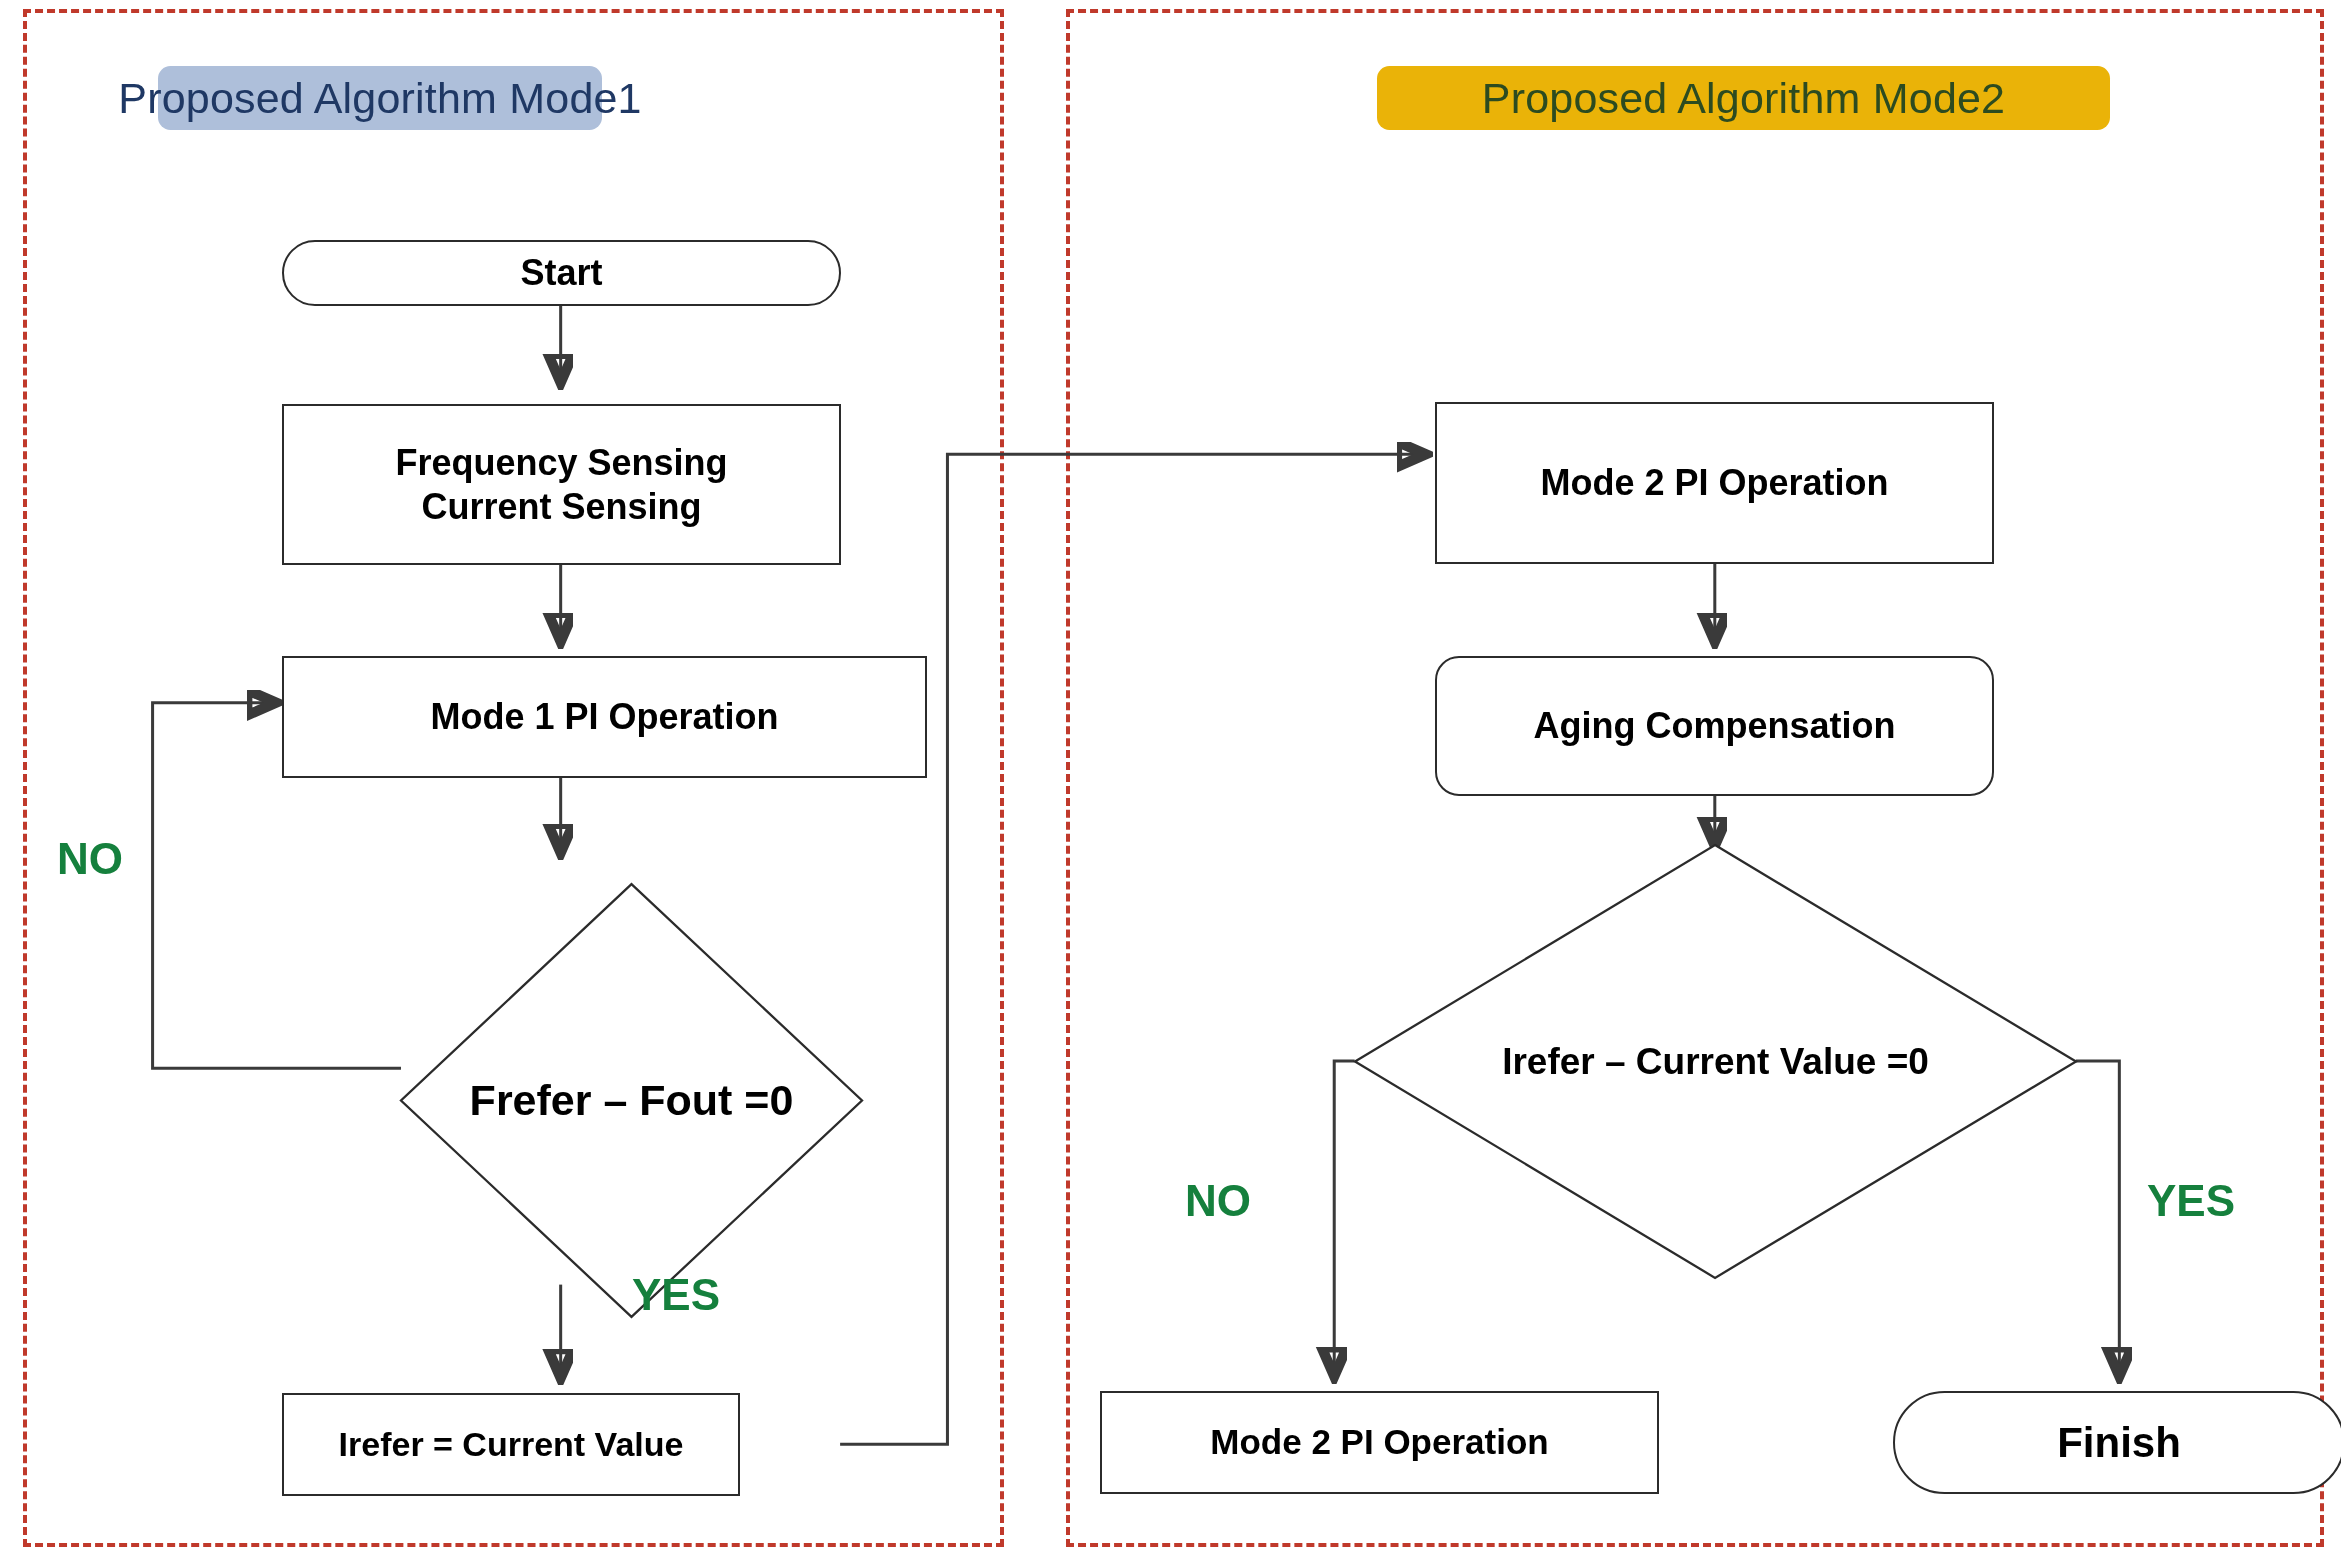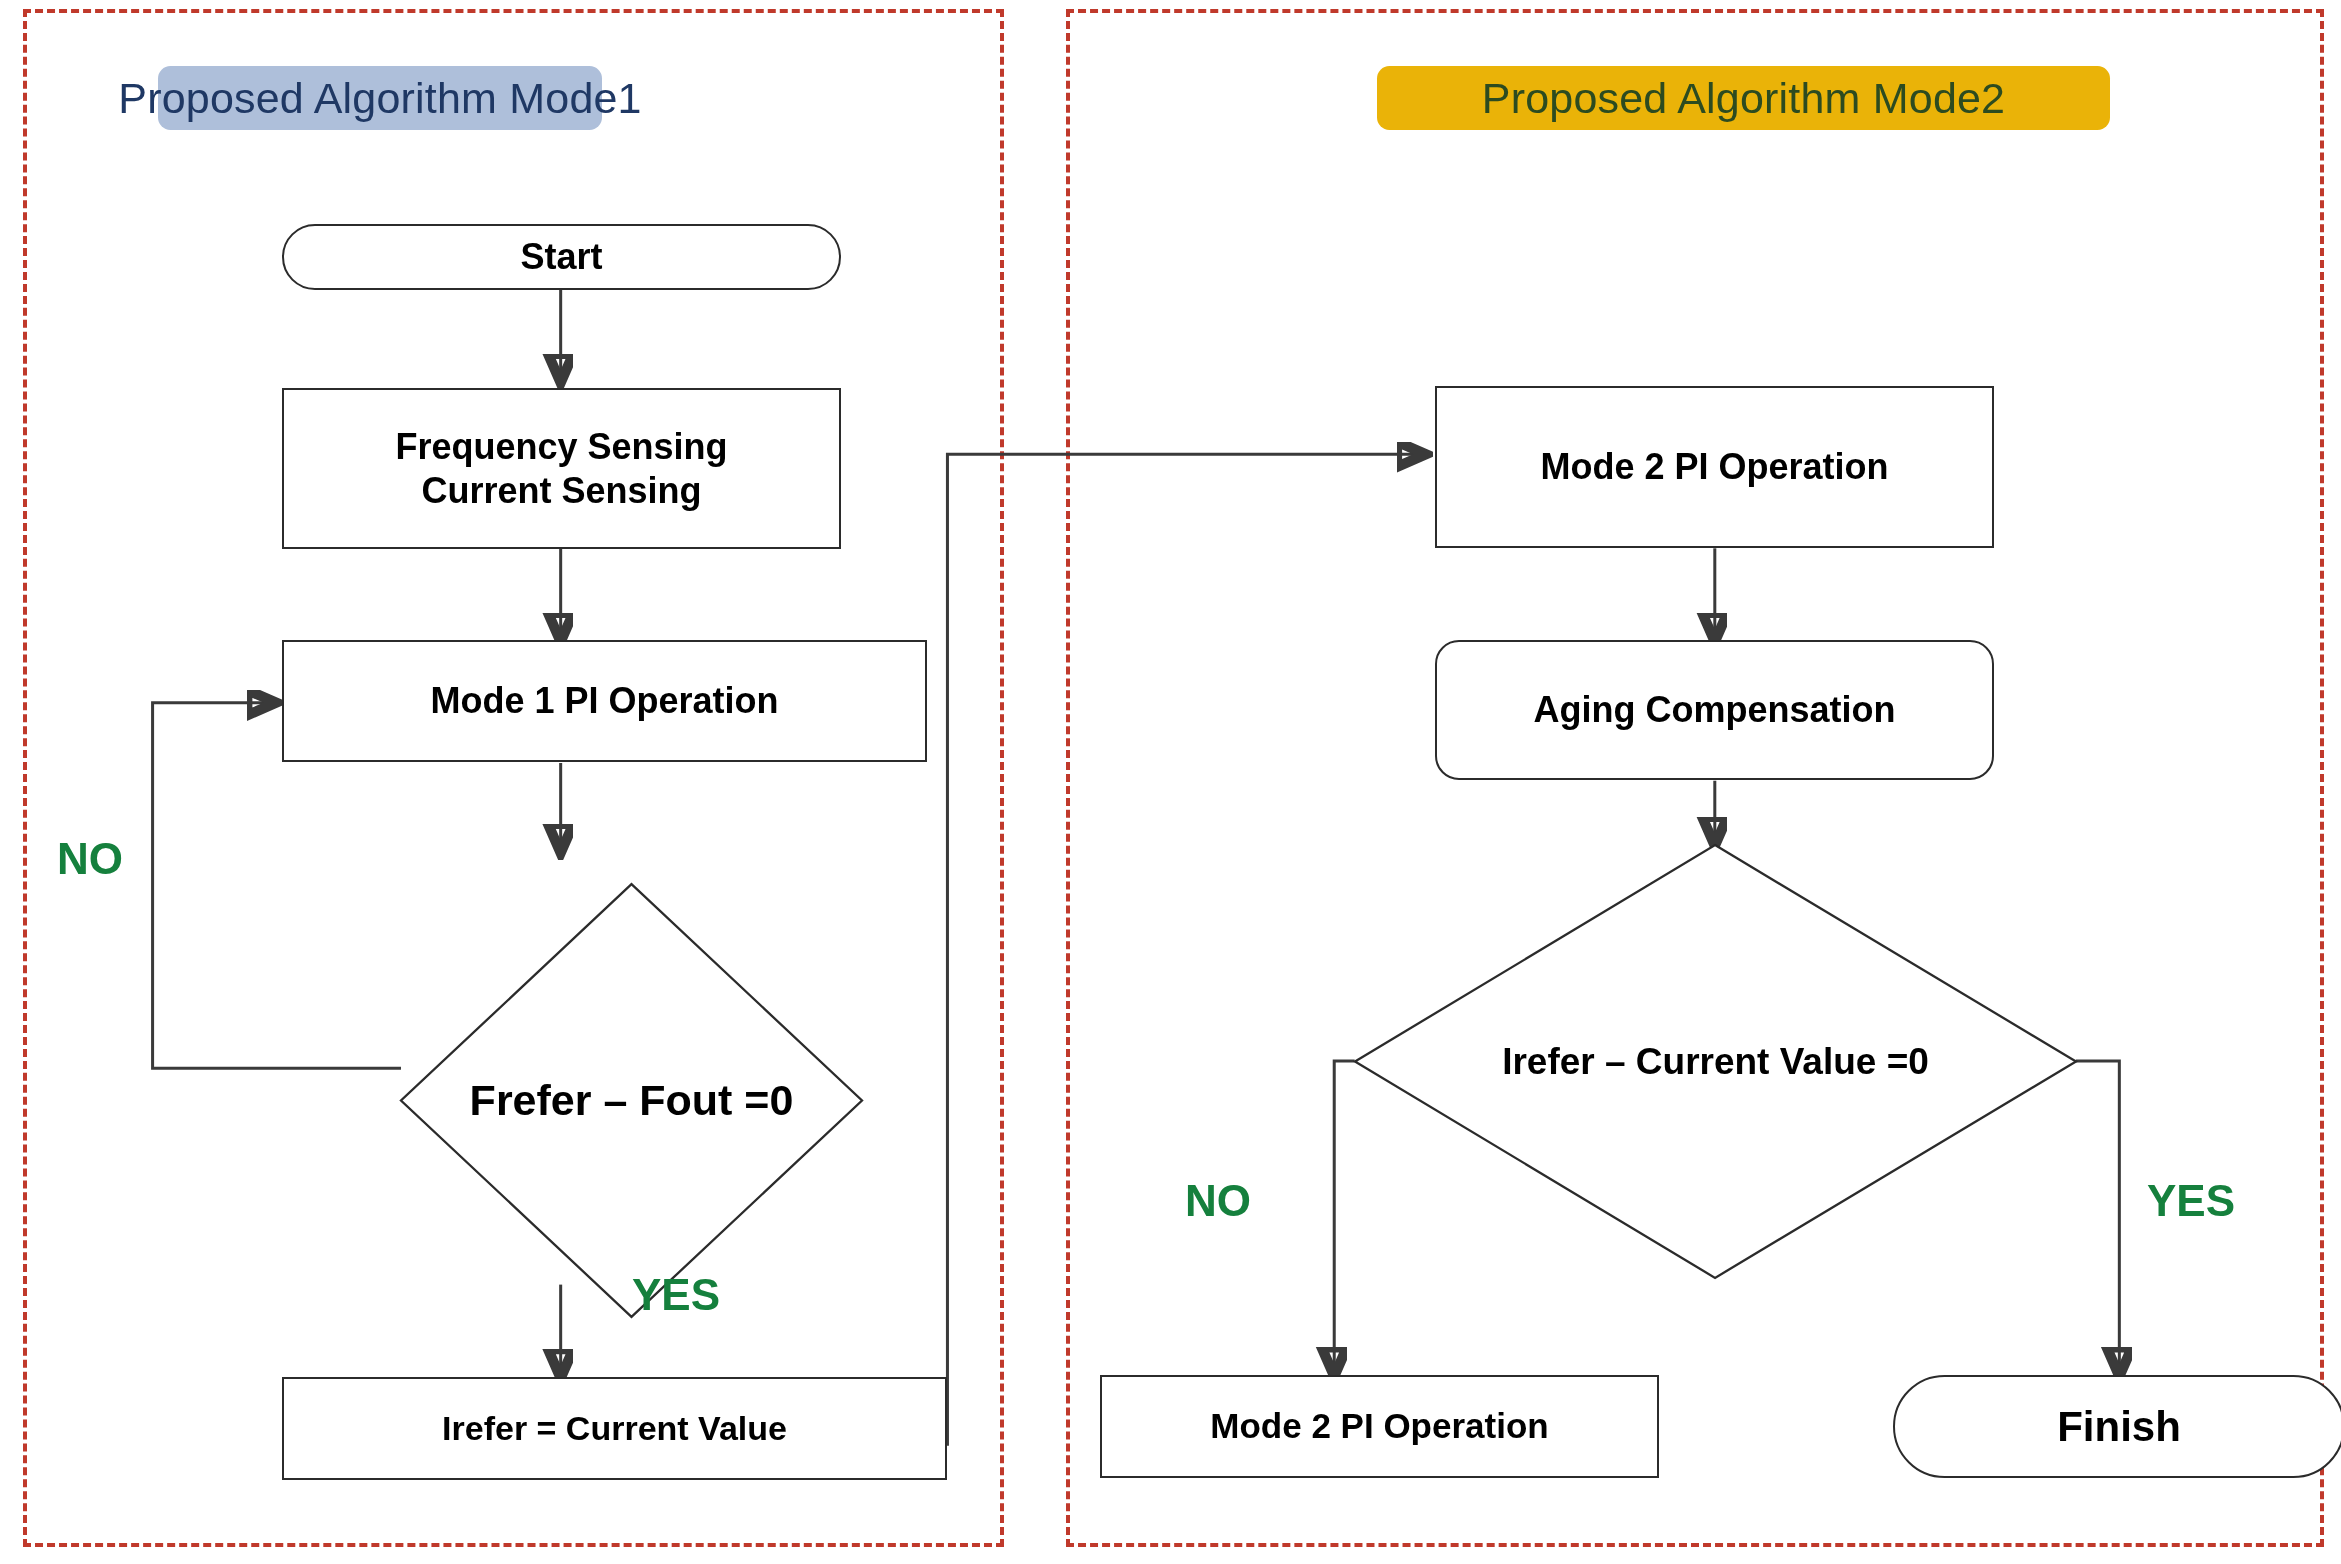--- a/index.html
+++ b/index.html
@@ -60,20 +60,21 @@
     box-sizing: border-box;
     display: flex;
     align-items: center;
     justify-content: center;
     text-align: center;
     background: #ffffff;
     border: 2.7px solid #2b2b2b;
     color: #000000;
     font-weight: bold;
     line-height: 1.22;
+    margin-top: 16px;
   }
   .node.terminator { border-radius: 886px; }
 
   .diamond-wrap { position: absolute; }
   .diamond-wrap svg { display: block; overflow: visible; }
   .diamond-label {
     position: absolute;
     left: 0; top: 0;
     width: 100%;
     display: flex;
@@ -149,21 +150,21 @@
 
   <div class="node" style="left:282px; top:640px; width:645px; height:122px; font-size:36px;">Mode 1 PI Operation</div>
 
   <div class="diamond-wrap" style="left:401px; top:884px; width:461px; height:433px;">
     <svg viewBox="0 0 520 488" width="461" height="433" xmlns="http://www.w3.org/2000/svg">
       <polygon points="260,0 520,244 260,488 0,244" fill="#ffffff" stroke="#2b2b2b" stroke-width="2.6"></polygon>
     </svg>
     <div class="diamond-label" style="height:433px; font-size:43px;">Frefer – Fout =0</div>
   </div>
 
-  <div class="node" style="left:282px; top:1377px; width:665px; height:103px; font-size:34px;">Irefer = Current Value</div>
+  <div class="node" style="left:282px; top:1377px; width:458px; height:103px; font-size:34px;">Irefer = Current Value</div>
 
   <div class="edge-label" style="left:57px; top:834px;">NO</div>
 
   <div class="edge-label" style="left:632px; top:1270px;">YES</div>
 
   <div class="node" style="left:1435px; top:386px; width:559px; height:162px; font-size:36px;">Mode 2 PI Operation</div>
 
   <div class="node" style="left:1435px; top:640px; width:559px; height:140px; font-size:36px;border-radius:24px;">Aging Compensation</div>
 
   <div class="diamond-wrap" style="left:1355px; top:845px; width:721px; height:433px;">

